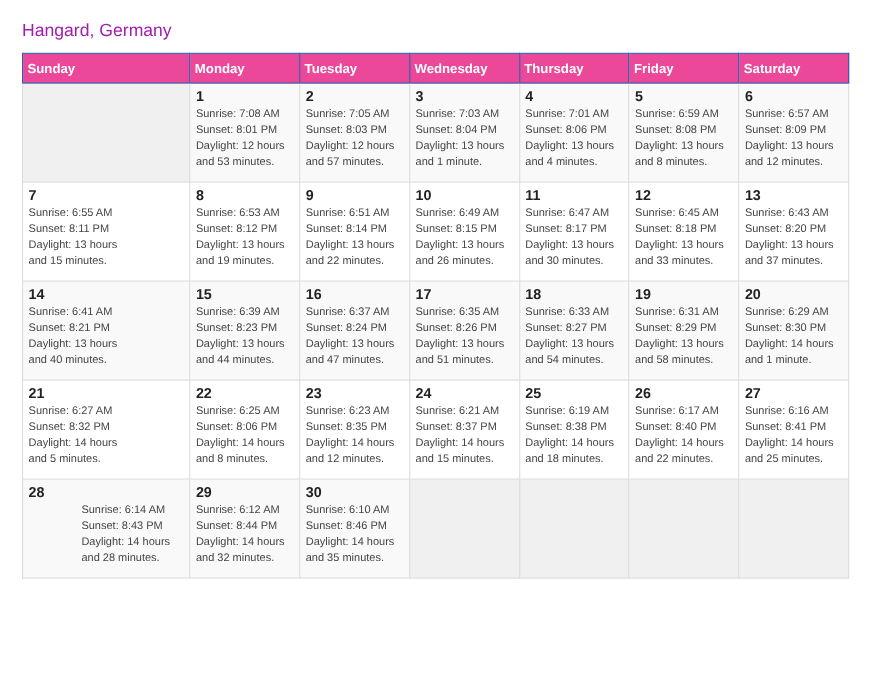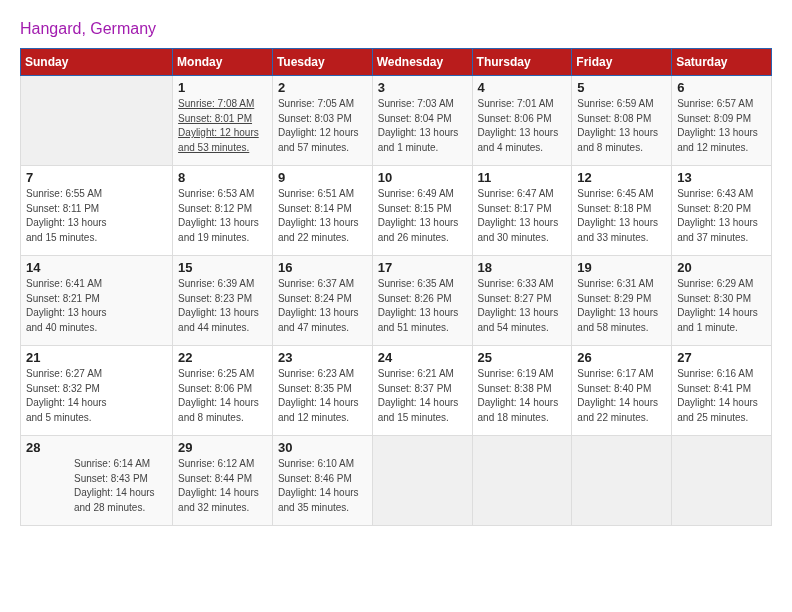--- a/index.html
+++ b/index.html
@@ -36,21 +36,21 @@
     }
     .location-title {
       font-size: 16px;
       color: #a21caf;
     }
     table {
       width: 100%;
       border-collapse: collapse;
     }
     thead tr {
-      background-color: #b91c1c;
+      background-color: #ec4899;
       margin-left: 29px;
     }
     thead th {
       color: #fff;
       font-size: 12px;
       font-weight: bold;
       padding: 6px 4px;
       text-align: left;
       border: 1px solid #2a62b0;
     }
@@ -104,21 +104,21 @@
         <th>Thursday</th>
         <th>Friday</th>
         <th>Saturday</th>
       </tr>
   </thead>
   <tbody id="calendar-body">
   <tr>
         <td class="empty-cell"></td>
         <td>
           <span class="day-number">1</span>
-          <div class="day-info" style="white-space: pre-line; text-decoration: underline;">Sunrise: 7:08 AM
+          <div class="day-info" style="white-space: pre-line;">Sunrise: 7:08 AM
 Sunset: 8:01 PM
 Daylight: 12 hours
 and 53 minutes.</div>
         </td>
         <td>
           <span class="day-number">2</span>
           <div class="day-info" style="white-space: pre-line;">Sunrise: 7:05 AM
 Sunset: 8:03 PM
 Daylight: 12 hours
 and 57 minutes.</div>

